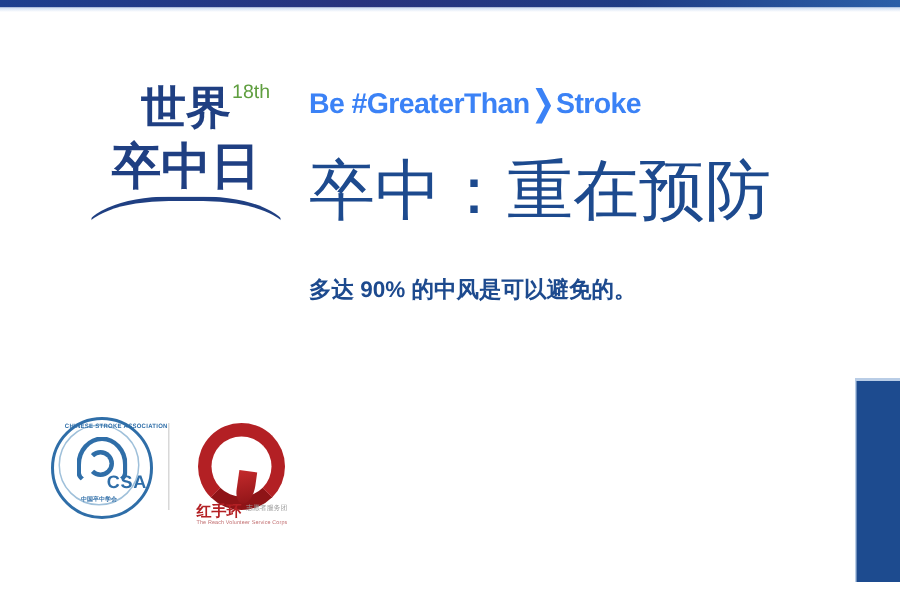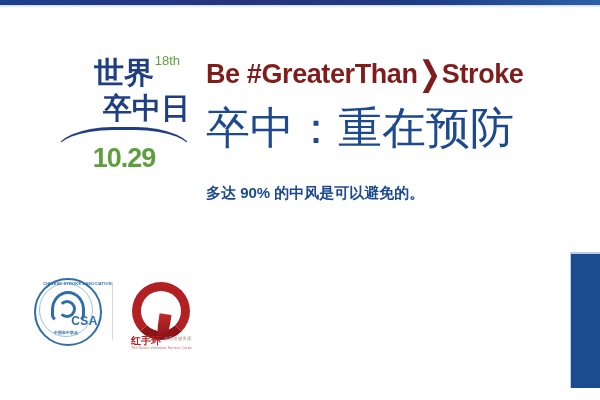--- a/index.html
+++ b/index.html
@@ -53,25 +53,24 @@
   #wsd-sup {
     position: absolute;
     right: -26px; top: -4px;
     font-size: 13px;
     font-weight: normal;
     color: #5f9e3f;
     letter-spacing: 0;
   }
   #wsd-line2 {
     margin: 6px 0 0 0;
-    font-size: 29px;
+    font-size: 33px;
     font-weight: bold;
     color: #1f3f82;
     line-height: 1;
-    text-align: right;
   }
   #wsd-arc {
     position: relative;
     width: 126px; height: 22px;
     margin: 2px auto 0 auto;
     overflow: hidden;
   }
   #wsd-arc::after {
     content: "";
     position: absolute;
@@ -86,23 +85,23 @@
     font-weight: bold;
     color: #5f9e3f;
     line-height: 1;
     letter-spacing: -1px;
   }
 
   
   #headline-en {
     position: absolute;
     left: 206px; top: 58px;
-    font-size: 27px;
-    font-weight: bold;
-    color: #7f1d1d;
+    font-size: 19px;
+    font-weight: bold;
+    color: #3b82f6;
     letter-spacing: -0.4px;
     white-space: nowrap;
   }
   #gt-glyph {
     display: inline-block;
     transform: scaleY(1.25);
     font-weight: bold;
     padding: 0 1px;
   }
   #headline-cn {
@@ -302,21 +301,20 @@
   <div id="top-bar"></div>
   <div id="top-bar-glow"></div>
 
   <div id="wsd-logo">
     <div id="wsd-line1">
       <span>世界</span>
       <span id="wsd-sup">18th</span>
     </div>
     <div id="wsd-line2">卒中日</div>
     <div id="wsd-arc"></div>
-    <div id="wsd-date">10.29</div>
   </div>
 
   <div id="headline-en">
     <span>Be #GreaterThan</span><span id="gt-glyph">❯</span><span>Stroke</span>
   </div>
 
   <div id="headline-cn">卒中：重在预防</div>
   <div id="subhead-cn">多达 90% 的中风是可以避免的。</div>
 
   <div id="org-logos">

